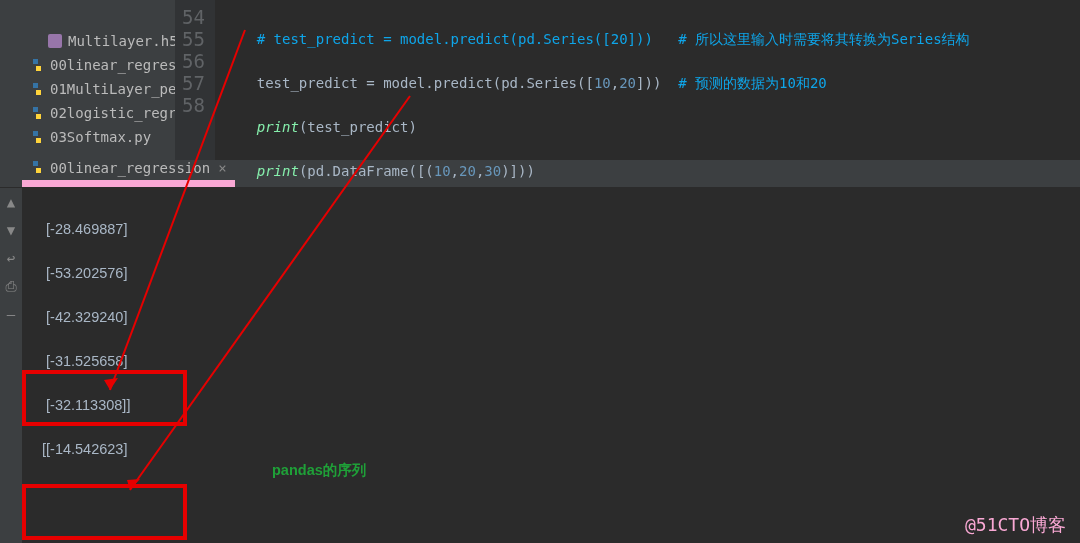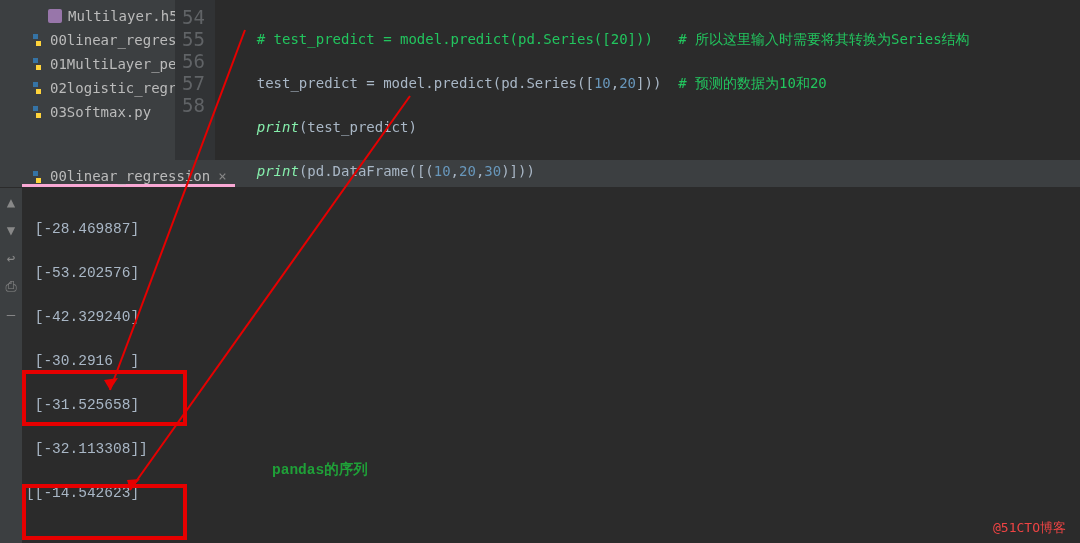--- a/index.html
+++ b/index.html
@@ -25,21 +25,21 @@
 }
 .file-item {
   display: flex;
   align-items: center;
   height: 24px;
   padding-left: 30px;
   color: #bbbbbb;
   white-space: nowrap;
   cursor: pointer;
 }
-.file-item:first-child { padding-left: 48px; }
+.file-item:first-child { padding-left: 48px; margin-top: 25px; }
 .file-icon {
   width: 14px;
   height: 14px;
   margin-right: 6px;
   flex-shrink: 0;
   display: inline-flex;
   align-items: center;
   justify-content: center;
 }
 .code-area {
@@ -58,43 +58,43 @@
   font-size: 19px;
 }
 .code-lines {
   flex: 1;
   padding-top: 6px;
   line-height: 22px;
   padding-left: 8px;
   white-space: pre;
   position: relative;
 }
-.c-comment { color: #22c55e; }
+.c-comment { color: #0ea5e9; }
 .c-func { color: #86efac; font-style: italic; }
 .c-paren { color: #a9b7c6; }
 .c-num { color: #6897bb; }
 .c-ident { color: #a9b7c6; }
 .tab-bar {
   height: 28px;
   background: #3c3f41;
   display: flex;
   align-items: center;
   border-bottom: 1px solid #2b2b2b;
 }
 .tab-gutter {
   width: 22px;
   height: 100%;
   background: #3c3f41;
 }
 .tab {
   display: flex;
-  align-items: flex-end;
+  align-items: flex-start;
   padding: 0 8px;
   height: 100%;
-  border-bottom: 3px solid #f9a8d4;
+  border-bottom: 7px solid #f9a8d4;
   color: #bbbbbb;
   cursor: pointer;
 }
 .tab-close {
   margin-left: 8px;
   color: #888;
   cursor: pointer;
 }
 .console-area {
   display: flex;
@@ -114,44 +114,44 @@
   height: 16px;
   color: #888;
   cursor: pointer;
   display: flex;
   align-items: center;
   justify-content: center;
 }
 .console {
   flex: 1;
   background: #2b2b2b;
-  padding: 8px 4px;
-  font-family: Liberation Mono, monospace;
+  padding: 8px 20px;
+  font-family: Liberation Sans, sans-serif;
   font-size: 14.5px;
   line-height: 22px;
   white-space: pre;
   overflow: hidden;
   position: relative;
 }
 .green-annot {
   color: #1fa038;
   font-weight: bold;
   position: absolute;
 }
 .red-box {
   position: absolute;
   border: 4px solid #e60000;
   pointer-events: none;
 }
 .watermark {
   position: absolute;
   right: 14px;
   bottom: 6px;
-  color: #ef4444;
-  font-size: 13px;
+  color: #f9a8d4;
+  font-size: 18px;
   text-align: right;
 }
 svg.anno {
   position: absolute;
   top: 0; left: 0;
   width: 1080px; height: 543px;
   pointer-events: none;
 }
 </style>
 </head>
@@ -242,21 +242,20 @@
     <span class="gutter-ico">▲</span>
     <span class="gutter-ico">▼</span>
     <span class="gutter-ico">↩</span>
     <span class="gutter-ico">⎙</span>
     <span class="gutter-ico">—</span>
   </div>
   <div class="console">
 <span style="display: block;"> [-28.469887]</span>
 <span style="display: block;"> [-53.202576]</span>
 <span style="display: block;"> [-42.329240]</span>
-<span style="display: block;"> [-30.2916  ]</span>
 <span style="display: block;"> [-31.525658]</span>
 <span style="display: block;"> [-32.113308]]</span>
 <span style="display: block;">[[-14.542623]</span>
 
 
 
 
 
     <span class="green-annot" style="left: 250px; top: 271px; display: block;">pandas的序列</span>
   </div>

